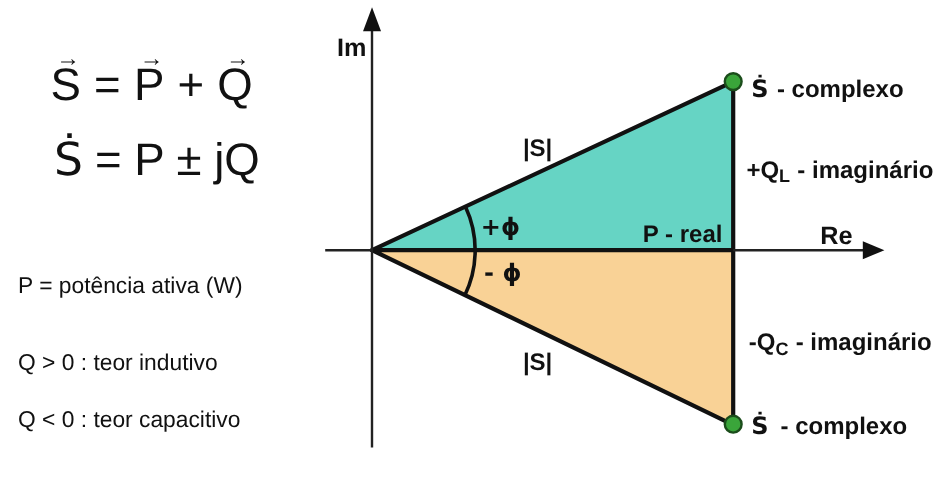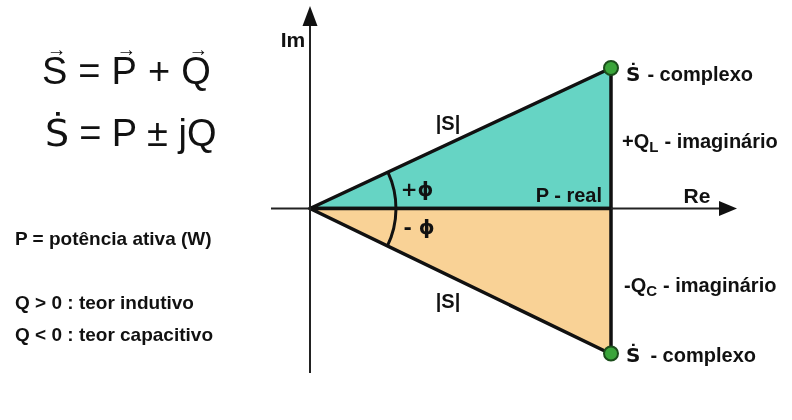--- a/index.html
+++ b/index.html
@@ -11,22 +11,22 @@
   .equation{position:absolute;font-size:38px;line-height:1;white-space:nowrap;color:#111;}
   #eq1{left:40px;top:52px;}
   #eq2{left:45px;top:114px;}
   .vec{display:inline-block;position:relative;margin:0 2px;}
   .vec .varrow{position:absolute;top:-0.60em;left:58%;transform:translateX(-50%);
                font-size:0.52em;font-weight:normal;line-height:1;}
   .op{display:inline-block;margin:0 9px;}
   .eq2rest{margin-left:10px;margin-top:26px;}
 
   
-  .defline{position:absolute;left:15px;font-size:19px;line-height:1.2;white-space:nowrap;color:#111;font-weight:bold;}
-  #def1{top:228px;} #def2{top:261px;} #def3{top:292px;} #def4{top:324px;}
+  .defline{position:absolute;left:15px;font-size:19px;line-height:1.2;white-space:nowrap;color:#111;}
+  #def1{top:228px;} #def2{top:261px;} #def3{top:292px;} #def4{top:340px;}
 
   
   #diagram{position:absolute;left:0;top:0;}
   .dlabel{font:bold 20px "Liberation Sans",sans-serif;fill:#111;}
   .axlabel{font:bold 21px "Liberation Sans",sans-serif;fill:#111;}
   .philabel{font:bold 20px "DejaVu Sans",sans-serif;fill:#111;}
   .dvt{font-family:"DejaVu Sans",sans-serif;}
   .sublabel{font:bold 15px "Liberation Sans",sans-serif;}
 </style>
 </head>

